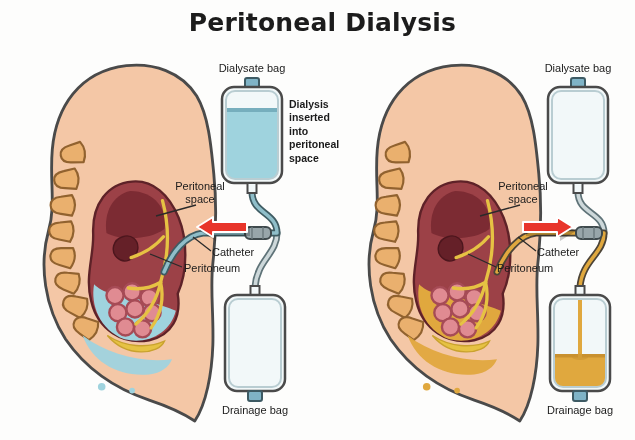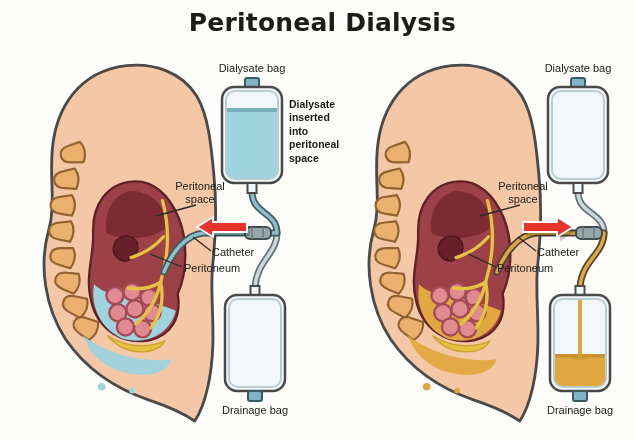--- a/index.html
+++ b/index.html
@@ -165,21 +165,21 @@
       <line x1="182" y1="267" x2="150" y2="254"></line>
       <line x1="520" y1="205" x2="480" y2="216"></line>
       <line x1="536" y1="251" x2="518" y2="237"></line>
       <line x1="496" y1="267" x2="468" y2="254"></line>
     </g>
   </svg>
 
   <div class="title">Peritoneal Dialysis</div>
 
   <div class="lbl center" style="left:204px;top:62px;width:96px;">Dialysate bag</div>
-  <div class="lbl note" style="left:289px;top:98px;width:62px;">Dialysate inserted into peritoneal space</div>
+  <div class="lbl note" style="left:289px;top:98px;width:62px;">Dialysis inserted into peritoneal space</div>
   <div class="lbl center" style="left:167px;top:180px;width:66px;">Peritoneal space</div>
   <div class="lbl" style="left:212px;top:246px;">Catheter</div>
   <div class="lbl" style="left:184px;top:262px;">Peritoneum</div>
   <div class="lbl center" style="left:207px;top:404px;width:96px;">Drainage bag</div>
 
   <div class="lbl center" style="left:530px;top:62px;width:96px;">Dialysate bag</div>
   <div class="lbl center" style="left:490px;top:180px;width:66px;">Peritoneal space</div>
   <div class="lbl" style="left:537px;top:246px;">Catheter</div>
   <div class="lbl" style="left:497px;top:262px;">Peritoneum</div>
   <div class="lbl center" style="left:532px;top:404px;width:96px;">Drainage bag</div>

